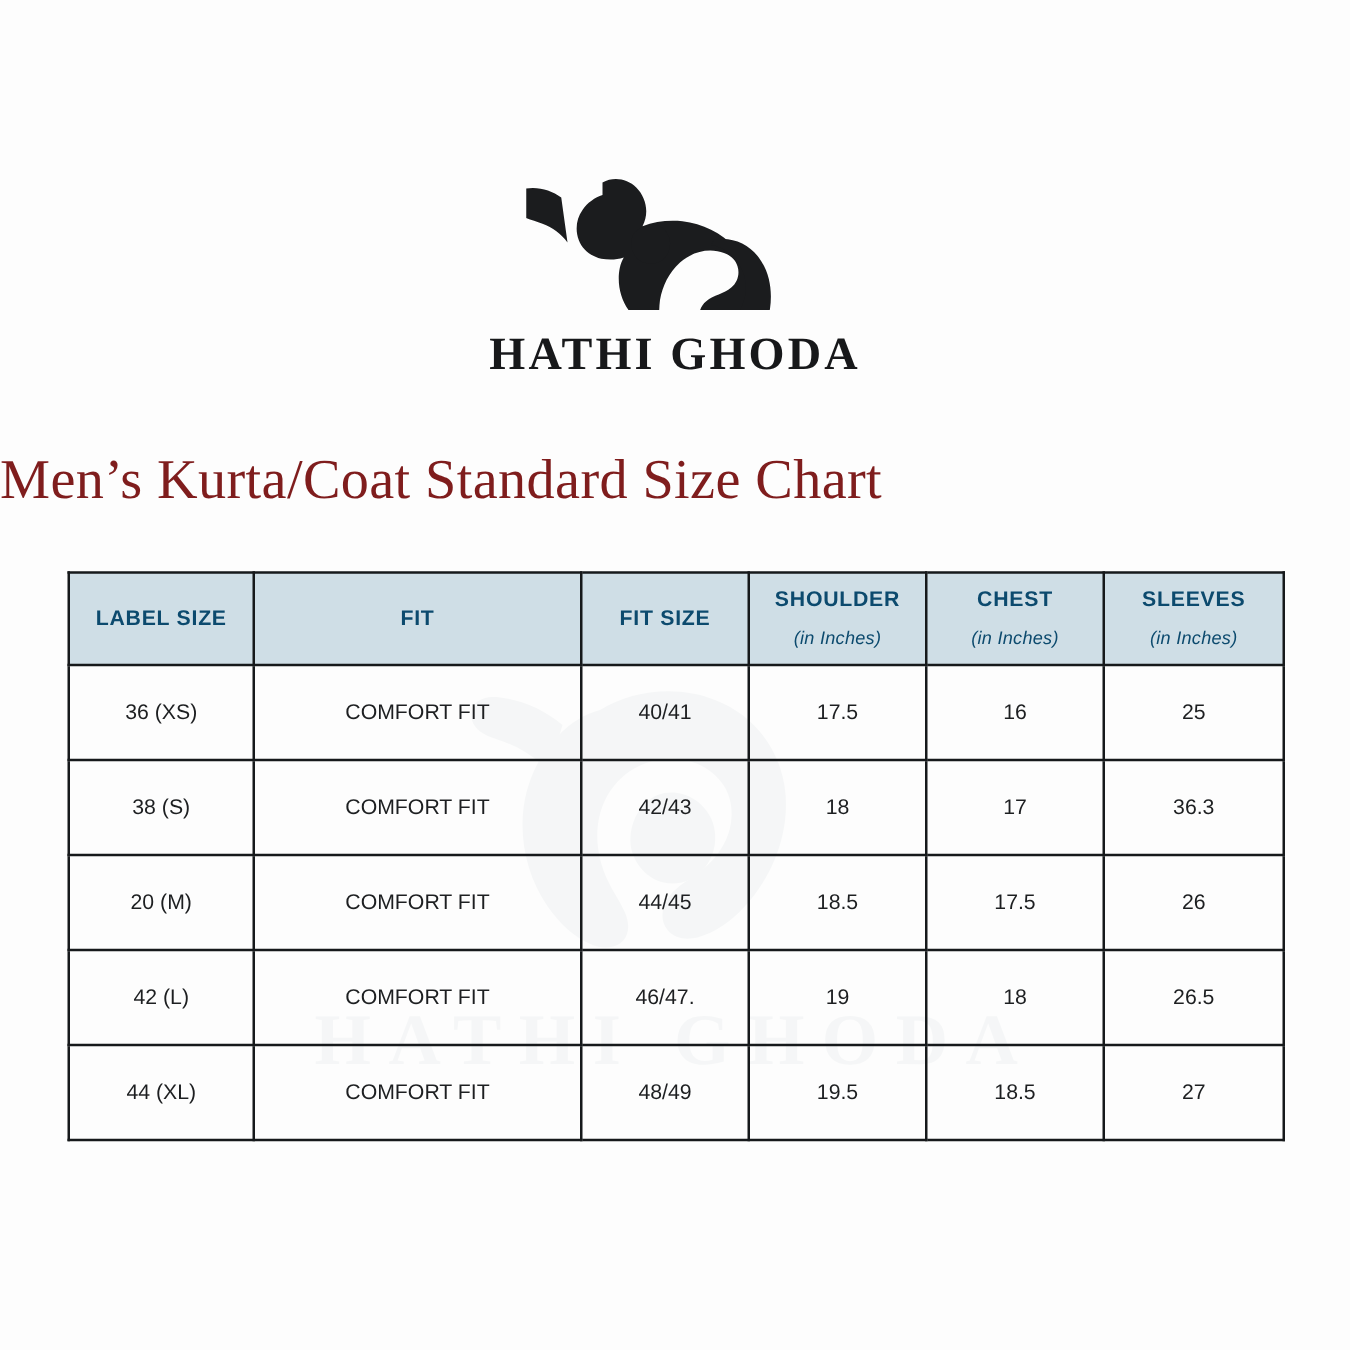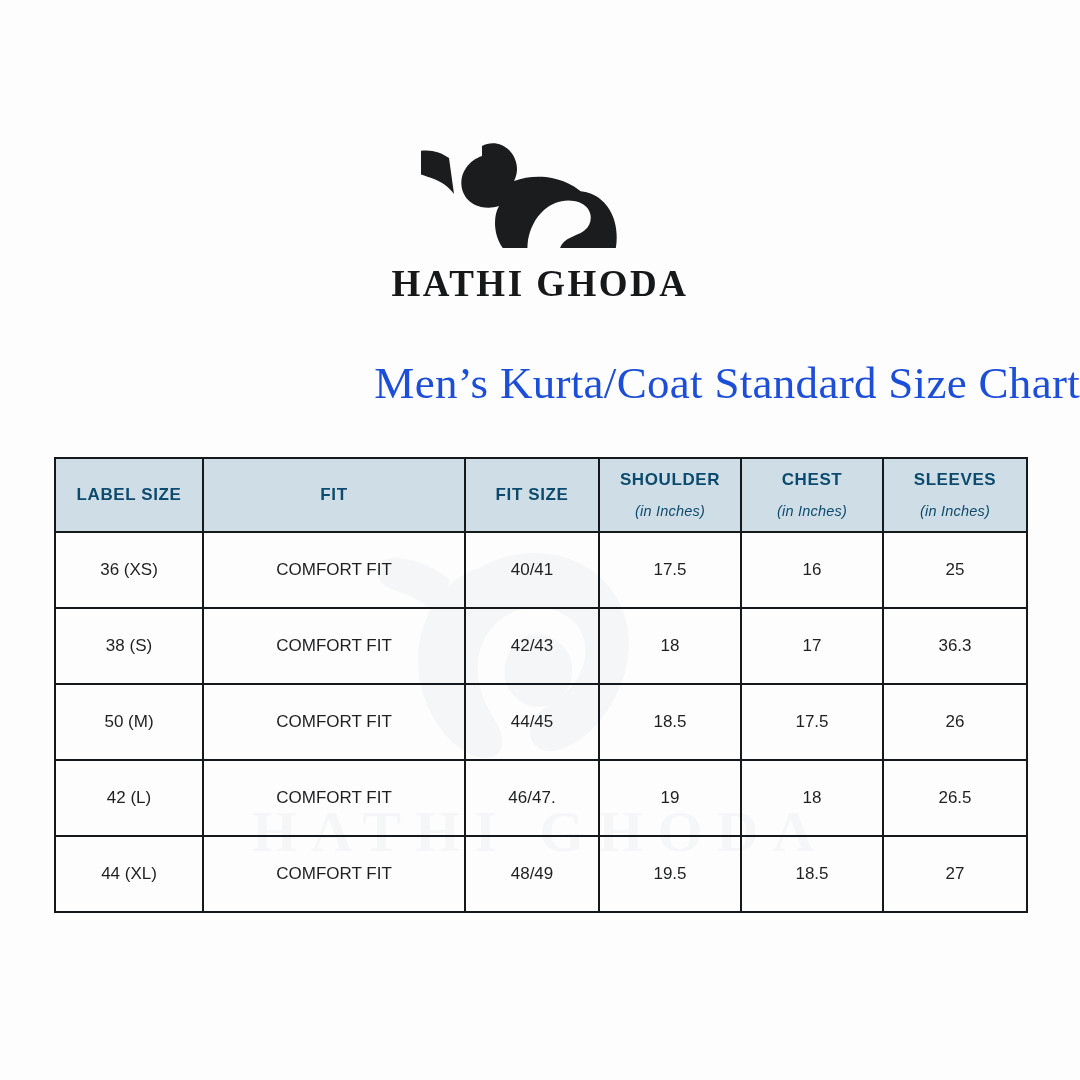--- a/index.html
+++ b/index.html
@@ -60,25 +60,25 @@
     font-size: 37px;
     letter-spacing: 2.5px;
     color: #17181a;
     margin-top: 14px;
   }
 
   
   .title {
     position: relative;
     z-index: 2;
-    text-align: right;
+    text-align: left;
     margin-top: 52px;
     font-family: "Liberation Serif", serif;
     font-size: 45px;
-    color: #1d4ed8;
+    color: #7f1d1d;
     letter-spacing: 0.3px;
   }
 
   
   .table-wrap {
     position: relative;
     z-index: 2;
     margin: 48px auto 0 auto;
     width: 972px;
   }
@@ -202,21 +202,21 @@
         </tr>
         <tr>
           <td>38 (S)</td>
           <td>COMFORT FIT</td>
           <td>42/43</td>
           <td>18</td>
           <td>17</td>
           <td>36.3</td>
         </tr>
         <tr>
-          <td>50 (M)</td>
+          <td>20 (M)</td>
           <td>COMFORT FIT</td>
           <td>44/45</td>
           <td>18.5</td>
           <td>17.5</td>
           <td>26</td>
         </tr>
         <tr>
           <td>42 (L)</td>
           <td>COMFORT FIT</td>
           <td>46/47.</td>

